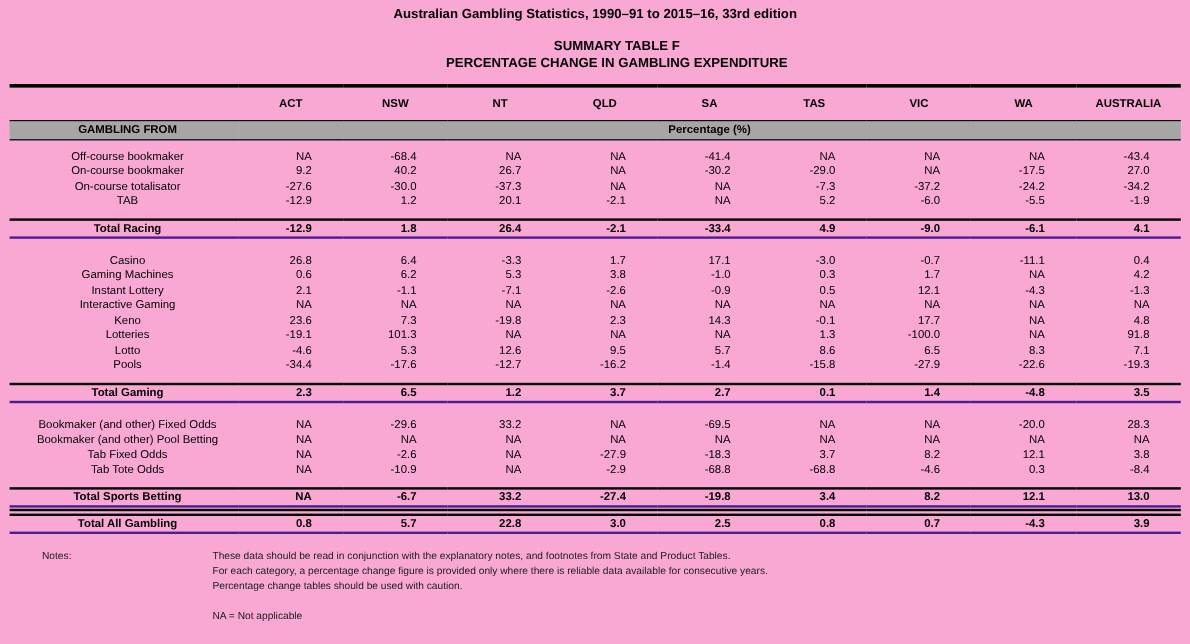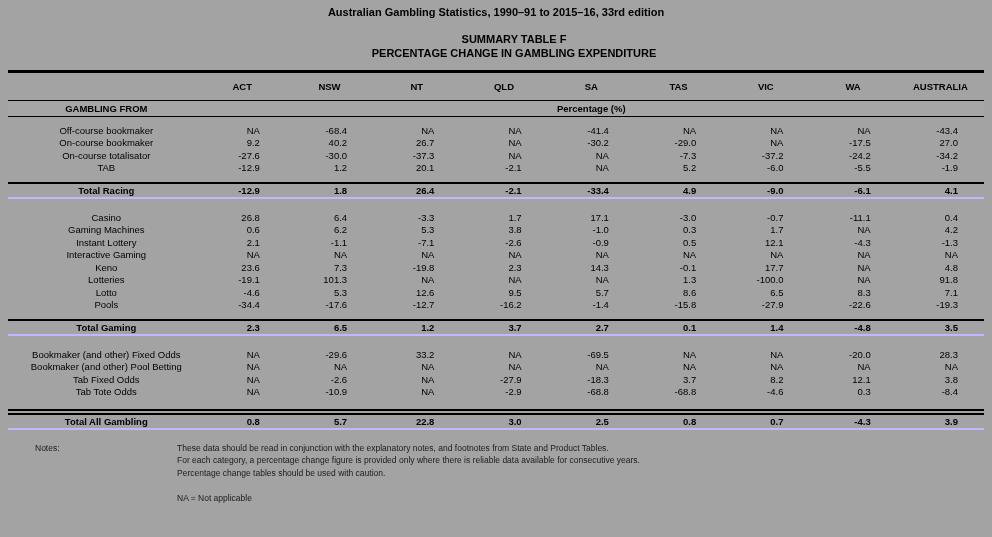--- a/index.html
+++ b/index.html
@@ -5,21 +5,21 @@
   * { box-sizing: border-box; margin: 0; padding: 0; }
   html, body { background: #ffffff; }
   body {
     font-family: "Liberation Sans", "DejaVu Sans", sans-serif;
     color: #000;
   }
   .page {
     position: relative;
     width: 992px;
     height: 537px;
-    background: #a3a3a3;
+    background: #f9a8d4;
     overflow: hidden;
   }
   
   .titles { text-align: center; padding-top: 6px; }
   .edition { font-size: 11px; font-weight: bold; margin-bottom: 14px; }
   .t-line  { font-size: 11px; font-weight: bold; line-height: 14px; margin-left: 36px; }
   
   table.summary {
     width: 976px;
     margin: 10px 8px 10px 8px;
@@ -51,21 +51,21 @@
   tr.band td.band-right { text-align: center; }
   td { padding: 0; vertical-align: middle; }
   tr.data-row td { height: 12.5px; line-height: 12.5px; }
   td.label { text-align: center; padding-left: 6px; }
   td.val   { text-align: right; padding-right: 26px; }
   tr.spacer-8 td { height: 8px; }
   tr.spacer-6 td { height: 6px; }
   tr.spacer-4 td { height: 4px; }
   tr.total td {
     border-top: 2px solid #000;
-    border-bottom: 2px solid #c4b5fd;
+    border-bottom: 2px solid #4c1d95;
     font-weight: bold;
     height: 13px;
     line-height: 13px;
   }
   tr.double-rule td { height: 3px; border-bottom: 2px solid #000; }
   
   .notes {
     display: flex;
     margin: 12px 0 0 35px;
     font-size: 8.5px;
@@ -352,20 +352,32 @@
           <td class="val">-2.9</td>
           <td class="val">-68.8</td>
           <td class="val">-68.8</td>
           <td class="val">-4.6</td>
           <td class="val">0.3</td>
           <td class="val">-8.4</td>
         </tr>
         <tr class="spacer-8">
           <td colspan="10"></td>
         </tr>
+        <tr class="total">
+          <td class="label">Total Sports Betting</td>
+          <td class="val">NA</td>
+          <td class="val">-6.7</td>
+          <td class="val">33.2</td>
+          <td class="val">-27.4</td>
+          <td class="val">-19.8</td>
+          <td class="val">3.4</td>
+          <td class="val">8.2</td>
+          <td class="val">12.1</td>
+          <td class="val">13.0</td>
+        </tr>
         <tr class="double-rule">
           <td colspan="10"></td>
         </tr>
         <tr class="spacer-4">
           <td colspan="10"></td>
         </tr>
         <tr class="total">
           <td class="label">Total All Gambling</td>
           <td class="val">0.8</td>
           <td class="val">5.7</td>

